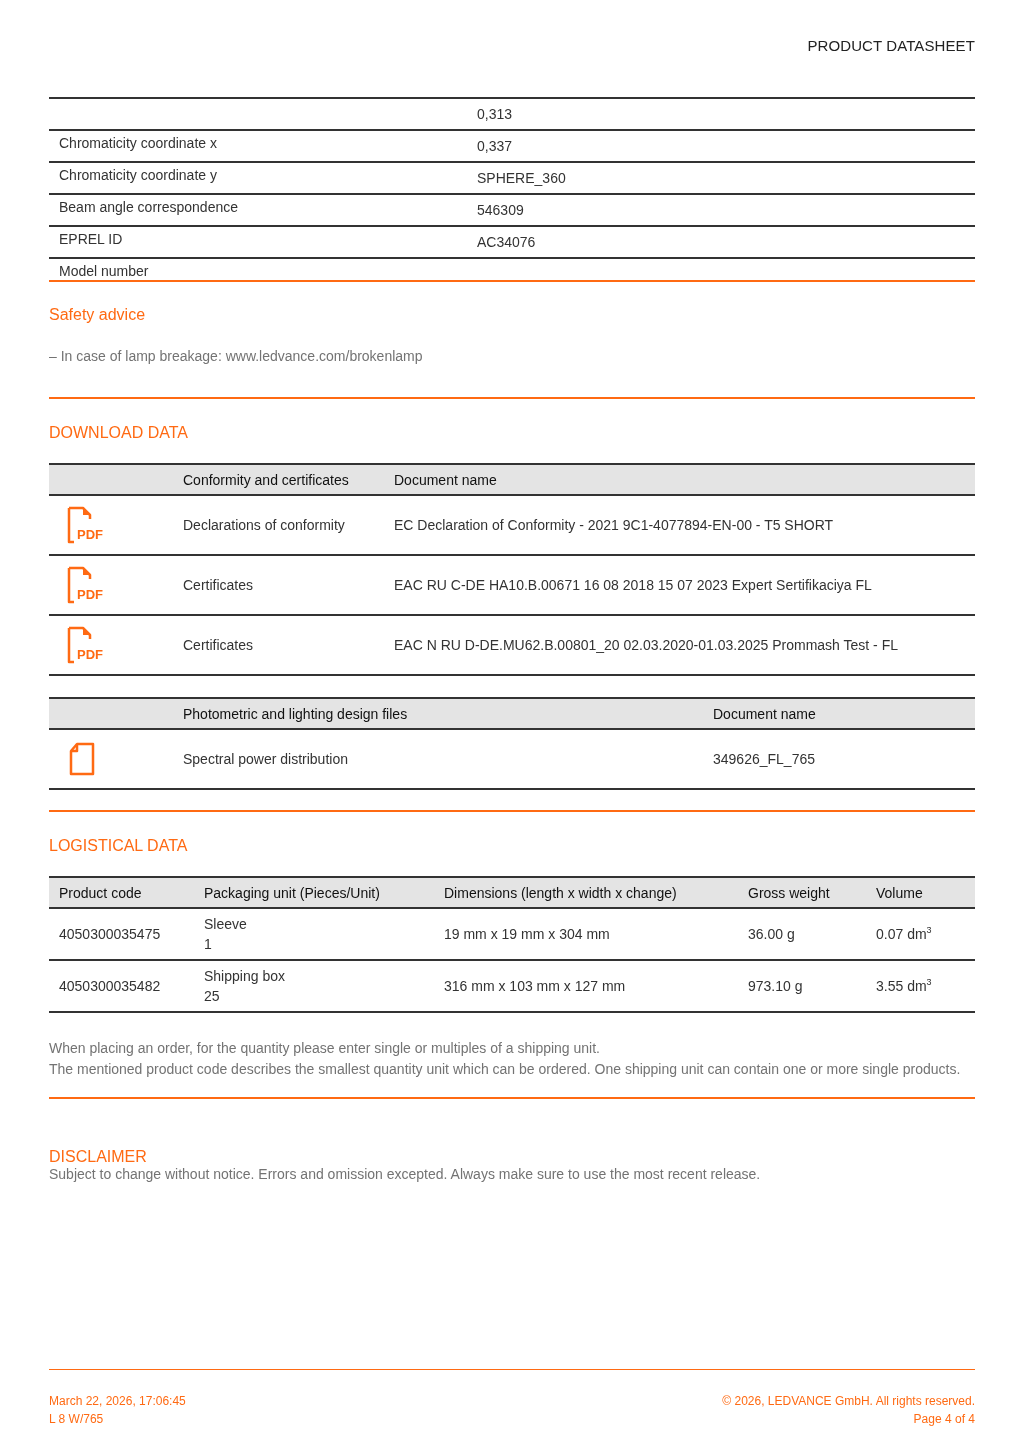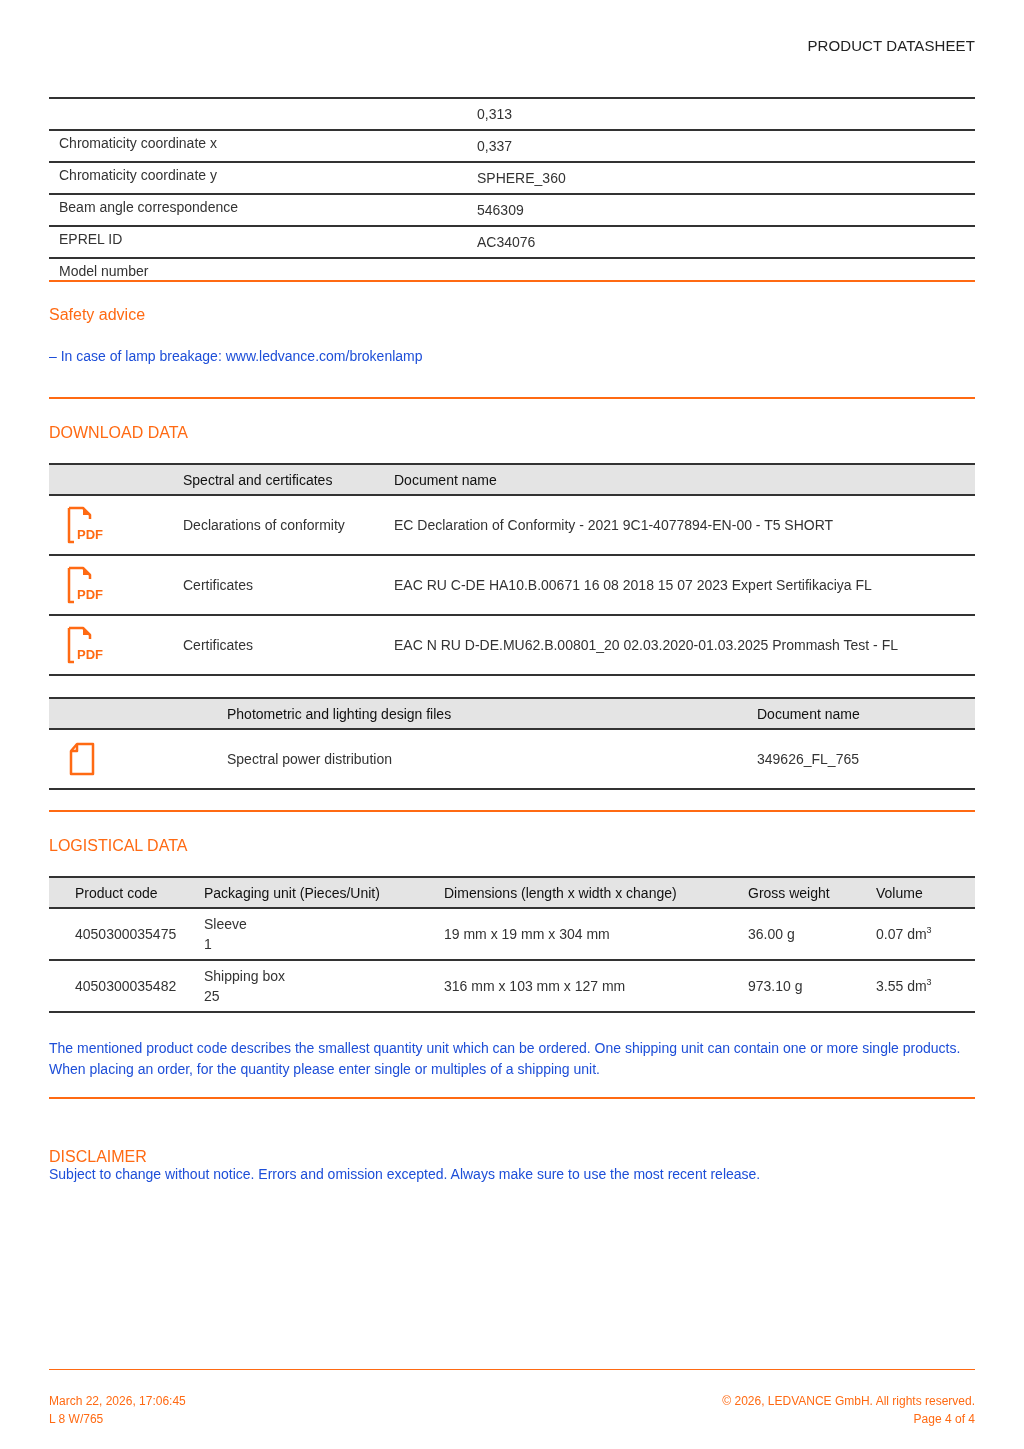--- a/index.html
+++ b/index.html
@@ -18,36 +18,36 @@
   .content { position: absolute; left: 49px; width: 926px; }
 
   
   .spec-table { top: 97px; border-top: 2px solid #333; }
   .spec-row { display: flex; height: 32px; border-bottom: 2px solid #333; }
   .spec-row .k { width: 418px; background: #f9a8d4; padding-left: 10px; display: flex; align-items: center; margin-top: 44px; }
   .spec-row .v { flex: 1; padding-left: 10px; display: flex; align-items: center; }
 
   .orange-rule { position: absolute; left: 49px; width: 926px; height: 2px; background: #ff6a13; }
   .section-title { position: absolute; left: 49px; color: #ff6a13; font-size: 16px; }
-  .body-text { position: absolute; left: 49px; font-size: 14px; color: #1d4ed8; }
+  .body-text { position: absolute; left: 49px; font-size: 14px; color: #737373; }
 
   
   .dl-table { border-top: 2px solid #333; }
   .dl-head { display: flex; height: 31px; background: #e4e4e4; border-bottom: 2px solid #333; align-items: center; color: #111; }
   .dl-row { display: flex; height: 60px; border-bottom: 2px solid #333; align-items: center; }
   .col-icon { width: 134px; padding-left: 14px; display: flex; align-items: center; }
   .col-type { width: 211px; }
   .col-name { flex: 1; }
-  .ph-type { width: 530px; margin-left: 44px; }
+  .ph-type { width: 530px; }
 
   
   .log-table { border-top: 2px solid #333; }
   .log-head { display: flex; height: 31px; background: #e4e4e4; border-bottom: 2px solid #333; align-items: center; color: #111; }
   .log-row { display: flex; height: 52px; border-bottom: 2px solid #333; align-items: center; }
-  .lc1 { width: 155px; padding-left: 26px; }
+  .lc1 { width: 155px; padding-left: 10px; }
   .lc2 { width: 240px; line-height: 20px; }
   .lc3 { width: 304px; }
   .lc4 { width: 128px; }
   .lc5 { flex: 1; }
   sup { font-size: 9px; vertical-align: super; line-height: 0; }
 
   .footer { position: absolute; left: 49px; width: 926px; color: #ff6a13; font-size: 12px; }
   .footer .r { position: absolute; right: 0; margin-left: 20px; }
 </style>
 </head>
@@ -81,21 +81,21 @@
 <div class="orange-rule" style="top:280px;"></div>
 <div class="section-title" style="top:306px;">Safety advice</div>
 <div class="body-text" style="top:348px;">–  In case of lamp breakage:  www.ledvance.com/brokenlamp</div>
 
 <div class="orange-rule" style="top:397px;"></div>
 <div class="section-title" style="top:424px;">DOWNLOAD DATA</div>
 
 <div class="content dl-table" style="top:463px;">
   <div class="dl-head">
     <div class="col-icon"></div>
-    <div class="col-type">Spectral and certificates</div>
+    <div class="col-type">Conformity and certificates</div>
     <div class="col-name">Document name</div>
   </div>
   <div class="dl-row">
     <div class="col-icon">
       <svg width="40" height="40" viewBox="0 0 40 40">
         <path d="M6 3 H20 L27 10 V14 M6 3 V37 H11" fill="none" stroke="#ff6a13" stroke-width="2.5" stroke-linejoin="round"></path>
         <path d="M20 3 V10 H27 Z" fill="#ff6a13"></path>
         <text x="14" y="34" font-family="Liberation Sans, sans-serif" font-weight="bold" font-size="13" fill="#ff6a13">PDF</text>
       </svg>
     </div>
@@ -171,22 +171,22 @@
       <div>Shipping box</div>
       <div>25</div>
     </div>
     <div class="lc3">316 mm x 103 mm x 127 mm</div>
     <div class="lc4">973.10 g</div>
     <div class="lc5"><span>3.55 dm</span><sup>3</sup></div>
   </div>
 </div>
 
 <div class="body-text" style="top:1038px; line-height:21px; width:930px;">
+  <div>When placing an order, for the quantity please enter single or multiples of a shipping unit.</div>
   <div>The mentioned product code describes the smallest quantity unit which can be ordered. One shipping unit can contain one or more single products.</div>
-  <div>When placing an order, for the quantity please enter single or multiples of a shipping unit.</div>
 </div>
 
 <div class="orange-rule" style="top:1097px;"></div>
 <div class="section-title" style="top:1124px;margin-top:24px;">DISCLAIMER</div>
 <div class="body-text" style="top:1166px;">Subject to change without notice. Errors and omission excepted. Always make sure to use the most recent release.</div>
 
 <div class="orange-rule" style="top:1369px; height:1px;"></div>
 <div class="footer" style="top:1394px;">
   <span>March 22, 2026, 17:06:45</span>
   <span class="r">© 2026, LEDVANCE GmbH. All rights reserved.</span>

